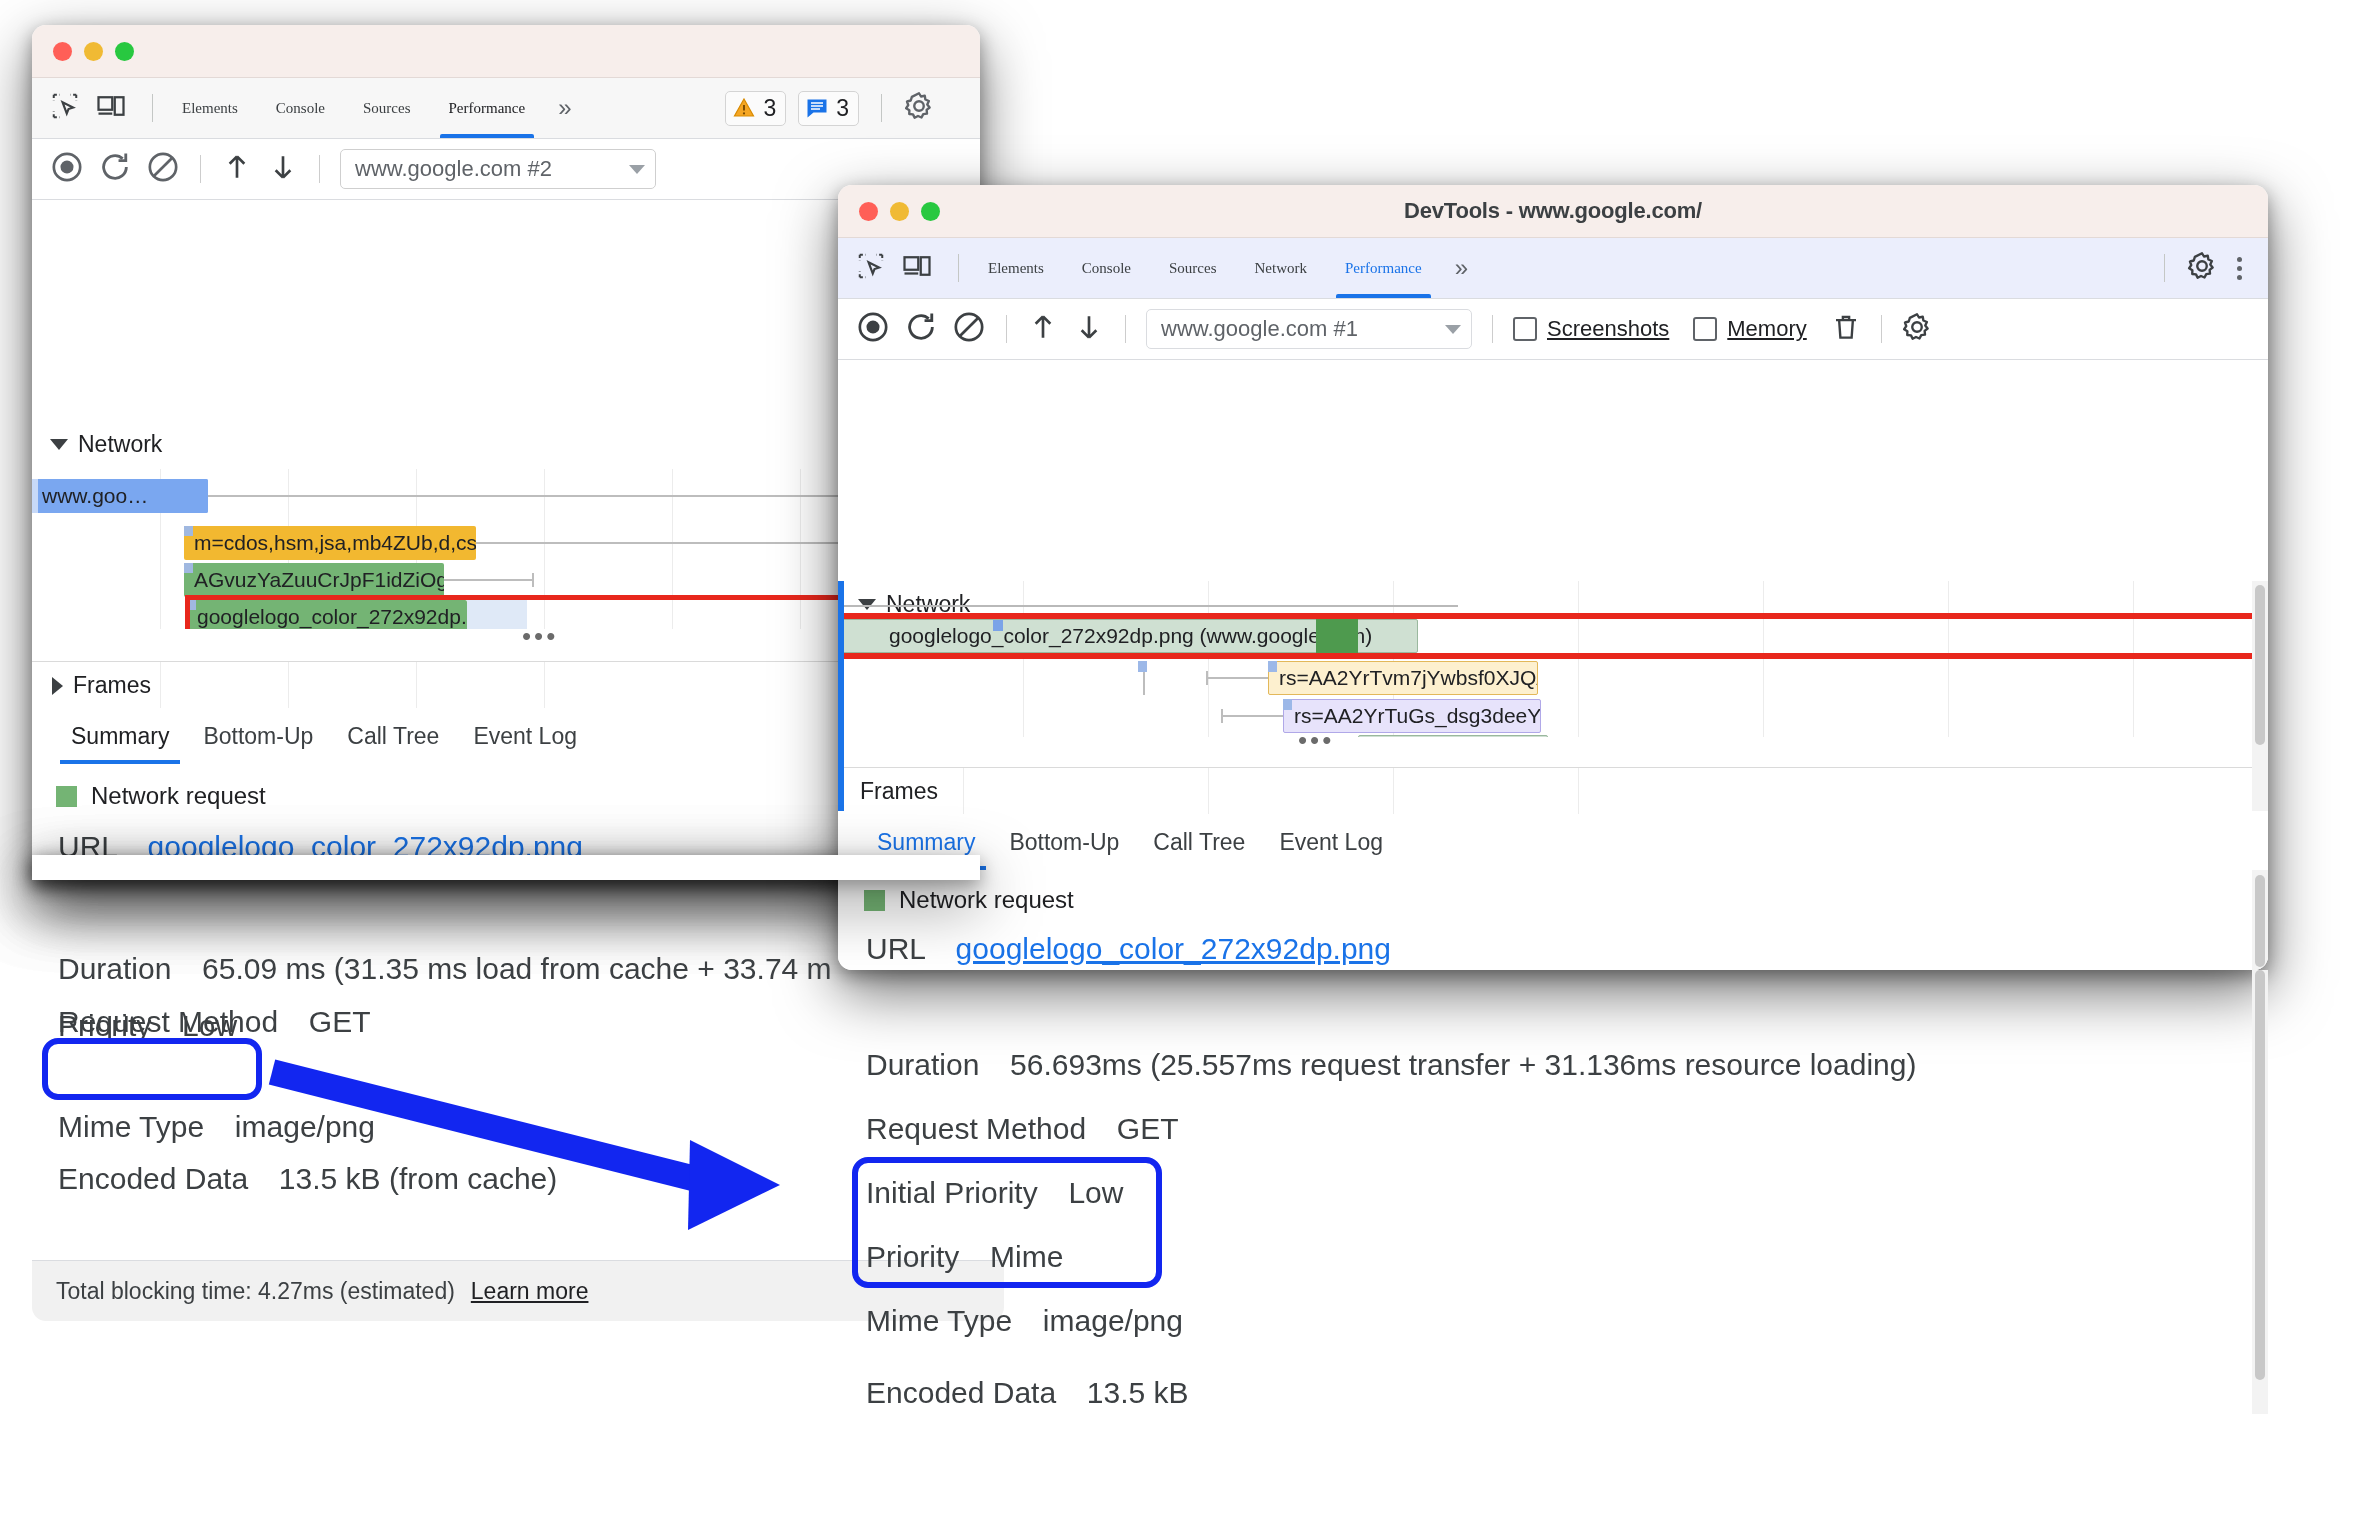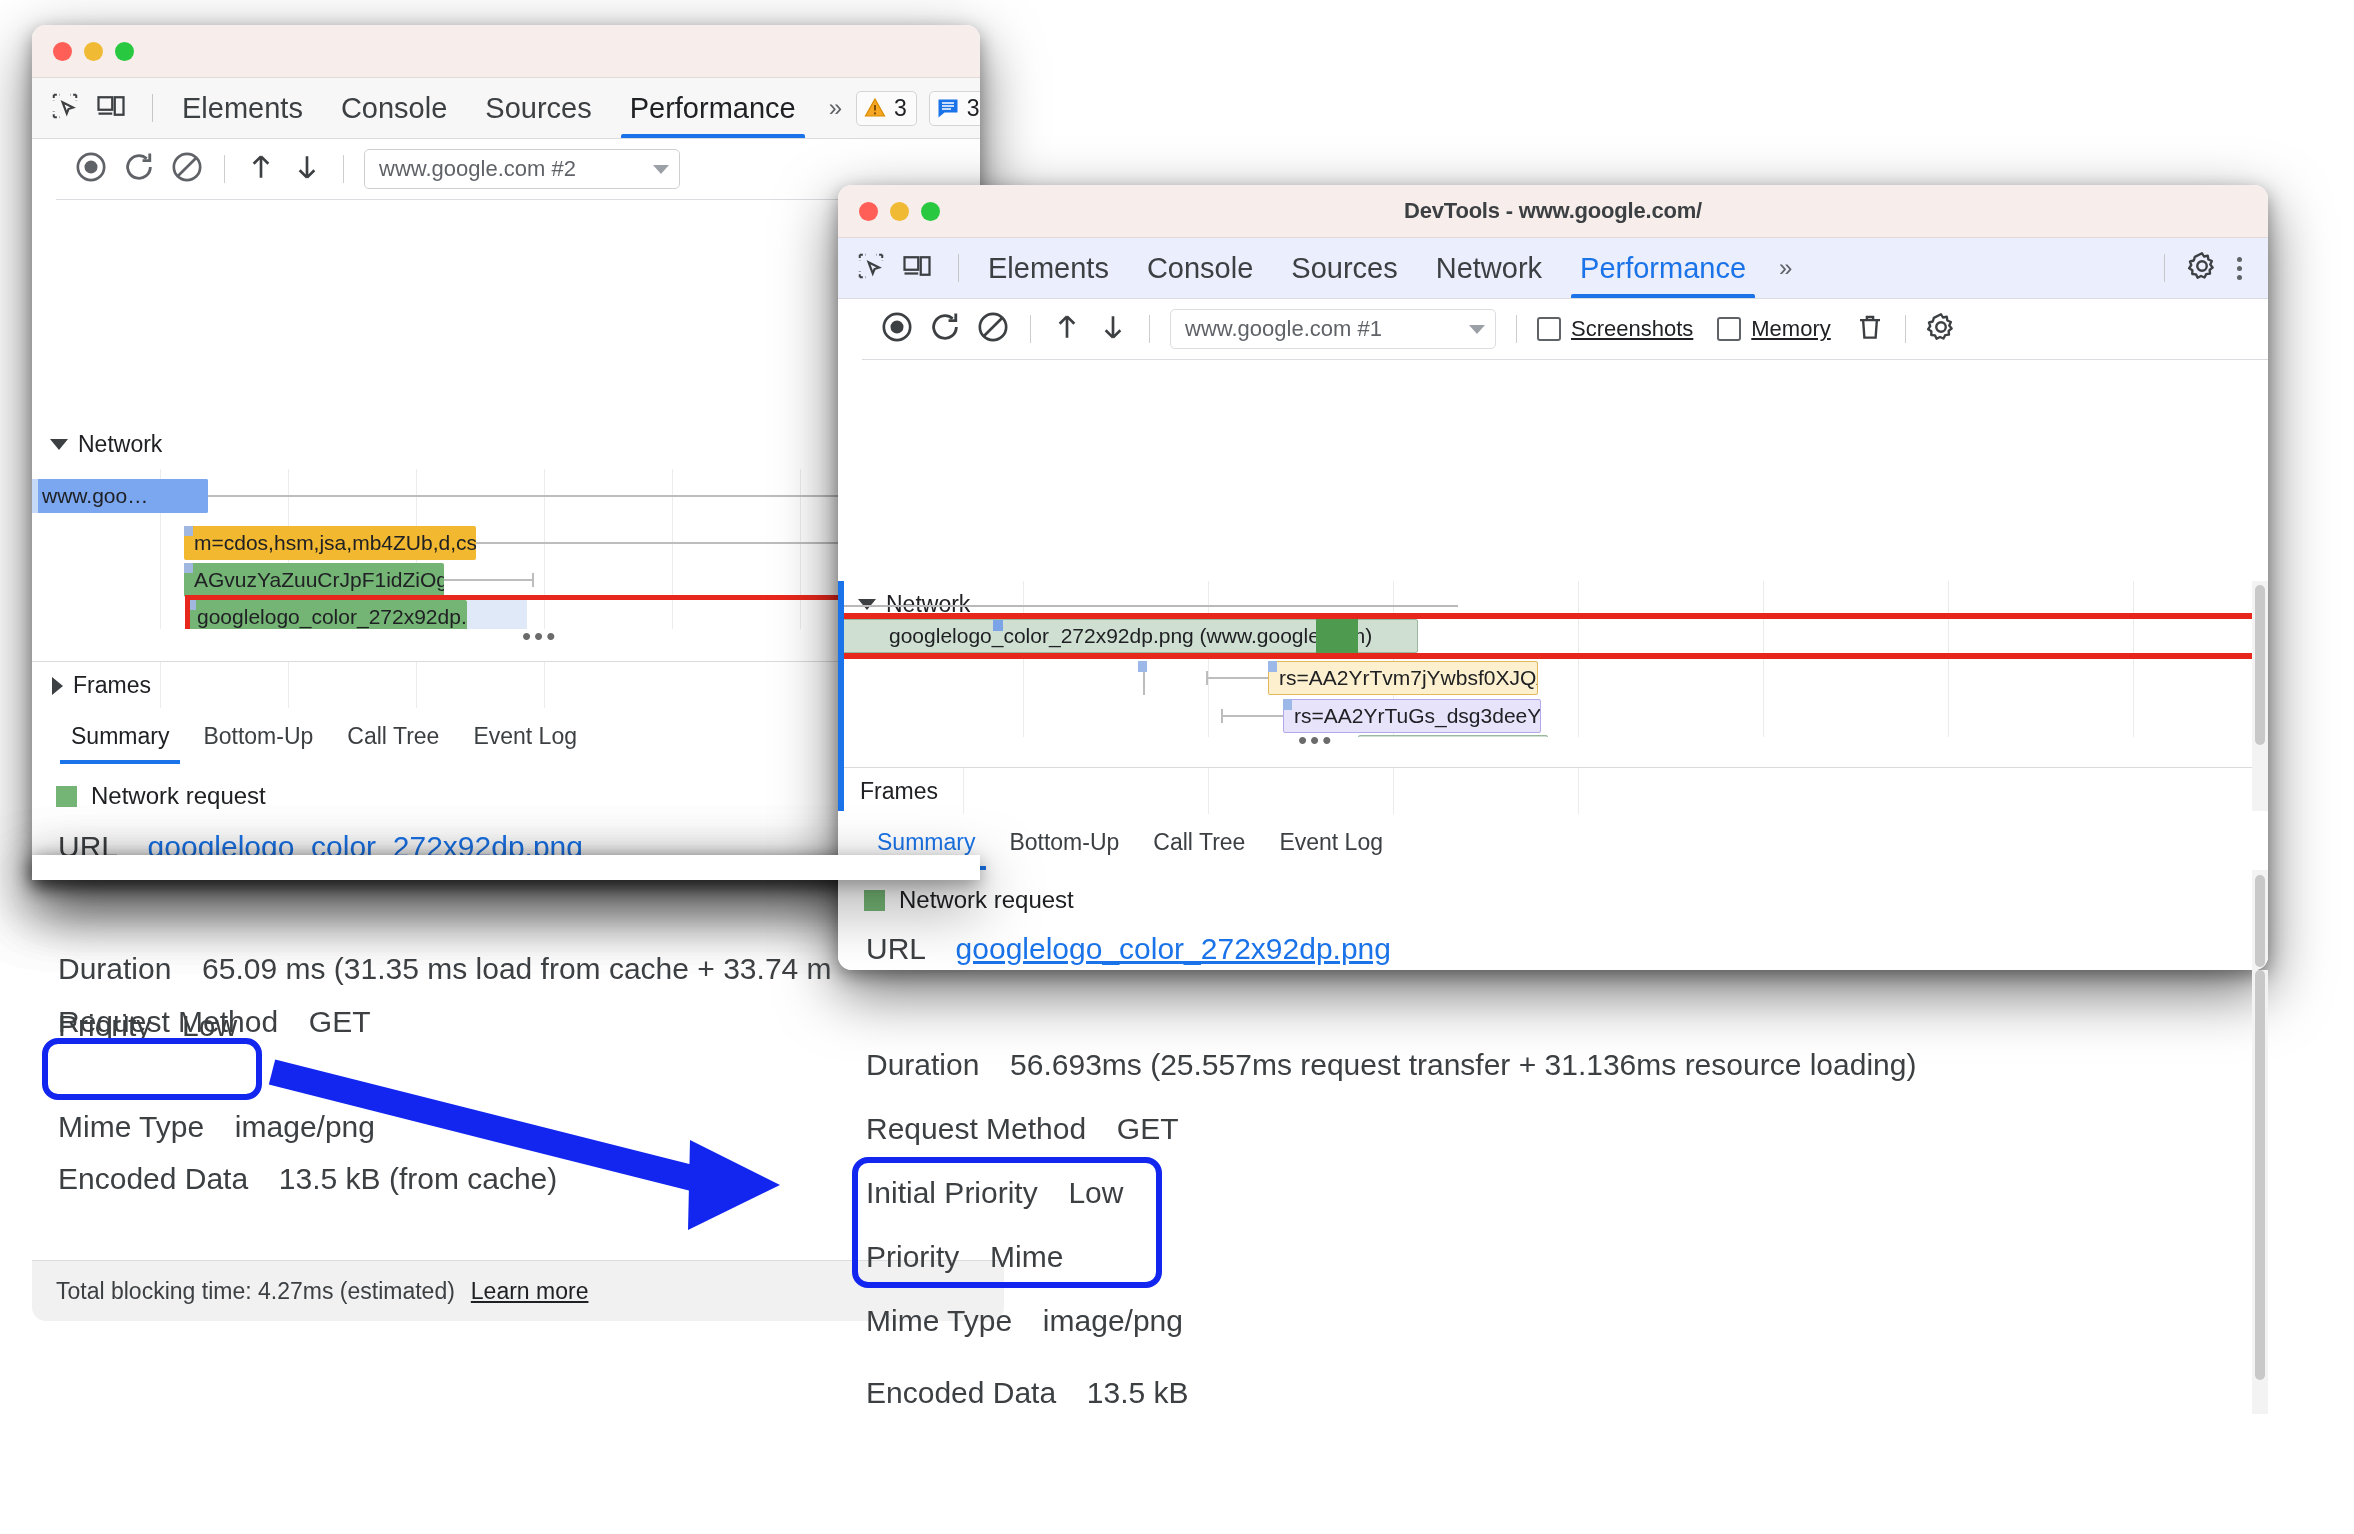--- a/index.html
+++ b/index.html
@@ -20,37 +20,37 @@
              font-size:22px;font-weight:bold;color:#3c4043;letter-spacing:-.2px;}
 
   
   .tabbar{display:flex;align-items:center;height:60px;border-bottom:1px solid #dadce0;
           position:relative;}
   .tabbar.inactive{background:#f7f7f7;}
   .tabbar.active{background:#ebeefc;}
   .tb-icons{display:flex;align-items:center;gap:16px;padding-left:18px;}
   .tb-sep{width:1px;height:28px;background:#c4c7c5;margin:0 10px;}
   .tabs{display:flex;align-items:flex-end;height:60px;}
-  .tab{font-size:29px;color:#3c4043;padding:0 19px;line-height:60px;position:relative;
-       white-space:nowrap;}
+  .tab{font-size:15px;color:#3c4043;padding:0 19px;line-height:60px;position:relative;
+       white-space:nowrap;font-family:Liberation Serif, serif;}
   .tab.sel{color:#202124;}
   .tab.sel.blue{color:#1a73e8;}
   .tab.sel:after{content:"";position:absolute;left:10px;right:10px;bottom:0;height:4px;
                  background:#1a73e8;border-radius:2px 2px 0 0;}
   .chev{font-size:24px;color:#5f6368;padding:0 14px;line-height:60px;}
   .tb-right{margin-left:auto;display:flex;align-items:center;gap:12px;padding-right:18px;}
   .badge{display:flex;align-items:center;gap:7px;border:1px solid #d4d4d4;border-radius:5px;
          padding:3px 9px 3px 6px;background:#fbfbfb;}
   .badge span{font-size:23px;color:#202124;}
   .vdots{display:flex;flex-direction:column;gap:4px;padding:0 8px;}
   .vdots i{width:5px;height:5px;border-radius:50%;background:#5f6368;display:block;}
 
   
   .rectoolbar{display:flex;align-items:center;height:60px;border-bottom:1px solid #dadce0;
-              background:#fff;padding-left:18px;gap:14px;margin-left:24px;}
+              background:#fff;padding-left:18px;gap:14px;}
   .rt-sep{width:1px;height:28px;background:#cdcdcd;margin:0 6px;}
   .sel-box{display:flex;align-items:center;border:1px solid #cfcfcf;border-radius:5px;
            height:38px;padding:0 10px 0 14px;background:#fff;min-width:0;}
   .sel-box .val{font-size:22px;color:#5f6368;white-space:nowrap;}
   .caret{width:0;height:0;border-left:8px solid transparent;border-right:8px solid transparent;
          border-top:9px solid #9aa0a6;margin-left:22px;}
   .chk{display:flex;align-items:center;gap:10px;}
   .chkbox{width:20px;height:20px;border:2px solid #5f6368;border-radius:3px;background:#fff;}
   .chk span{font-size:22px;color:#202124;text-decoration:underline;}
 

